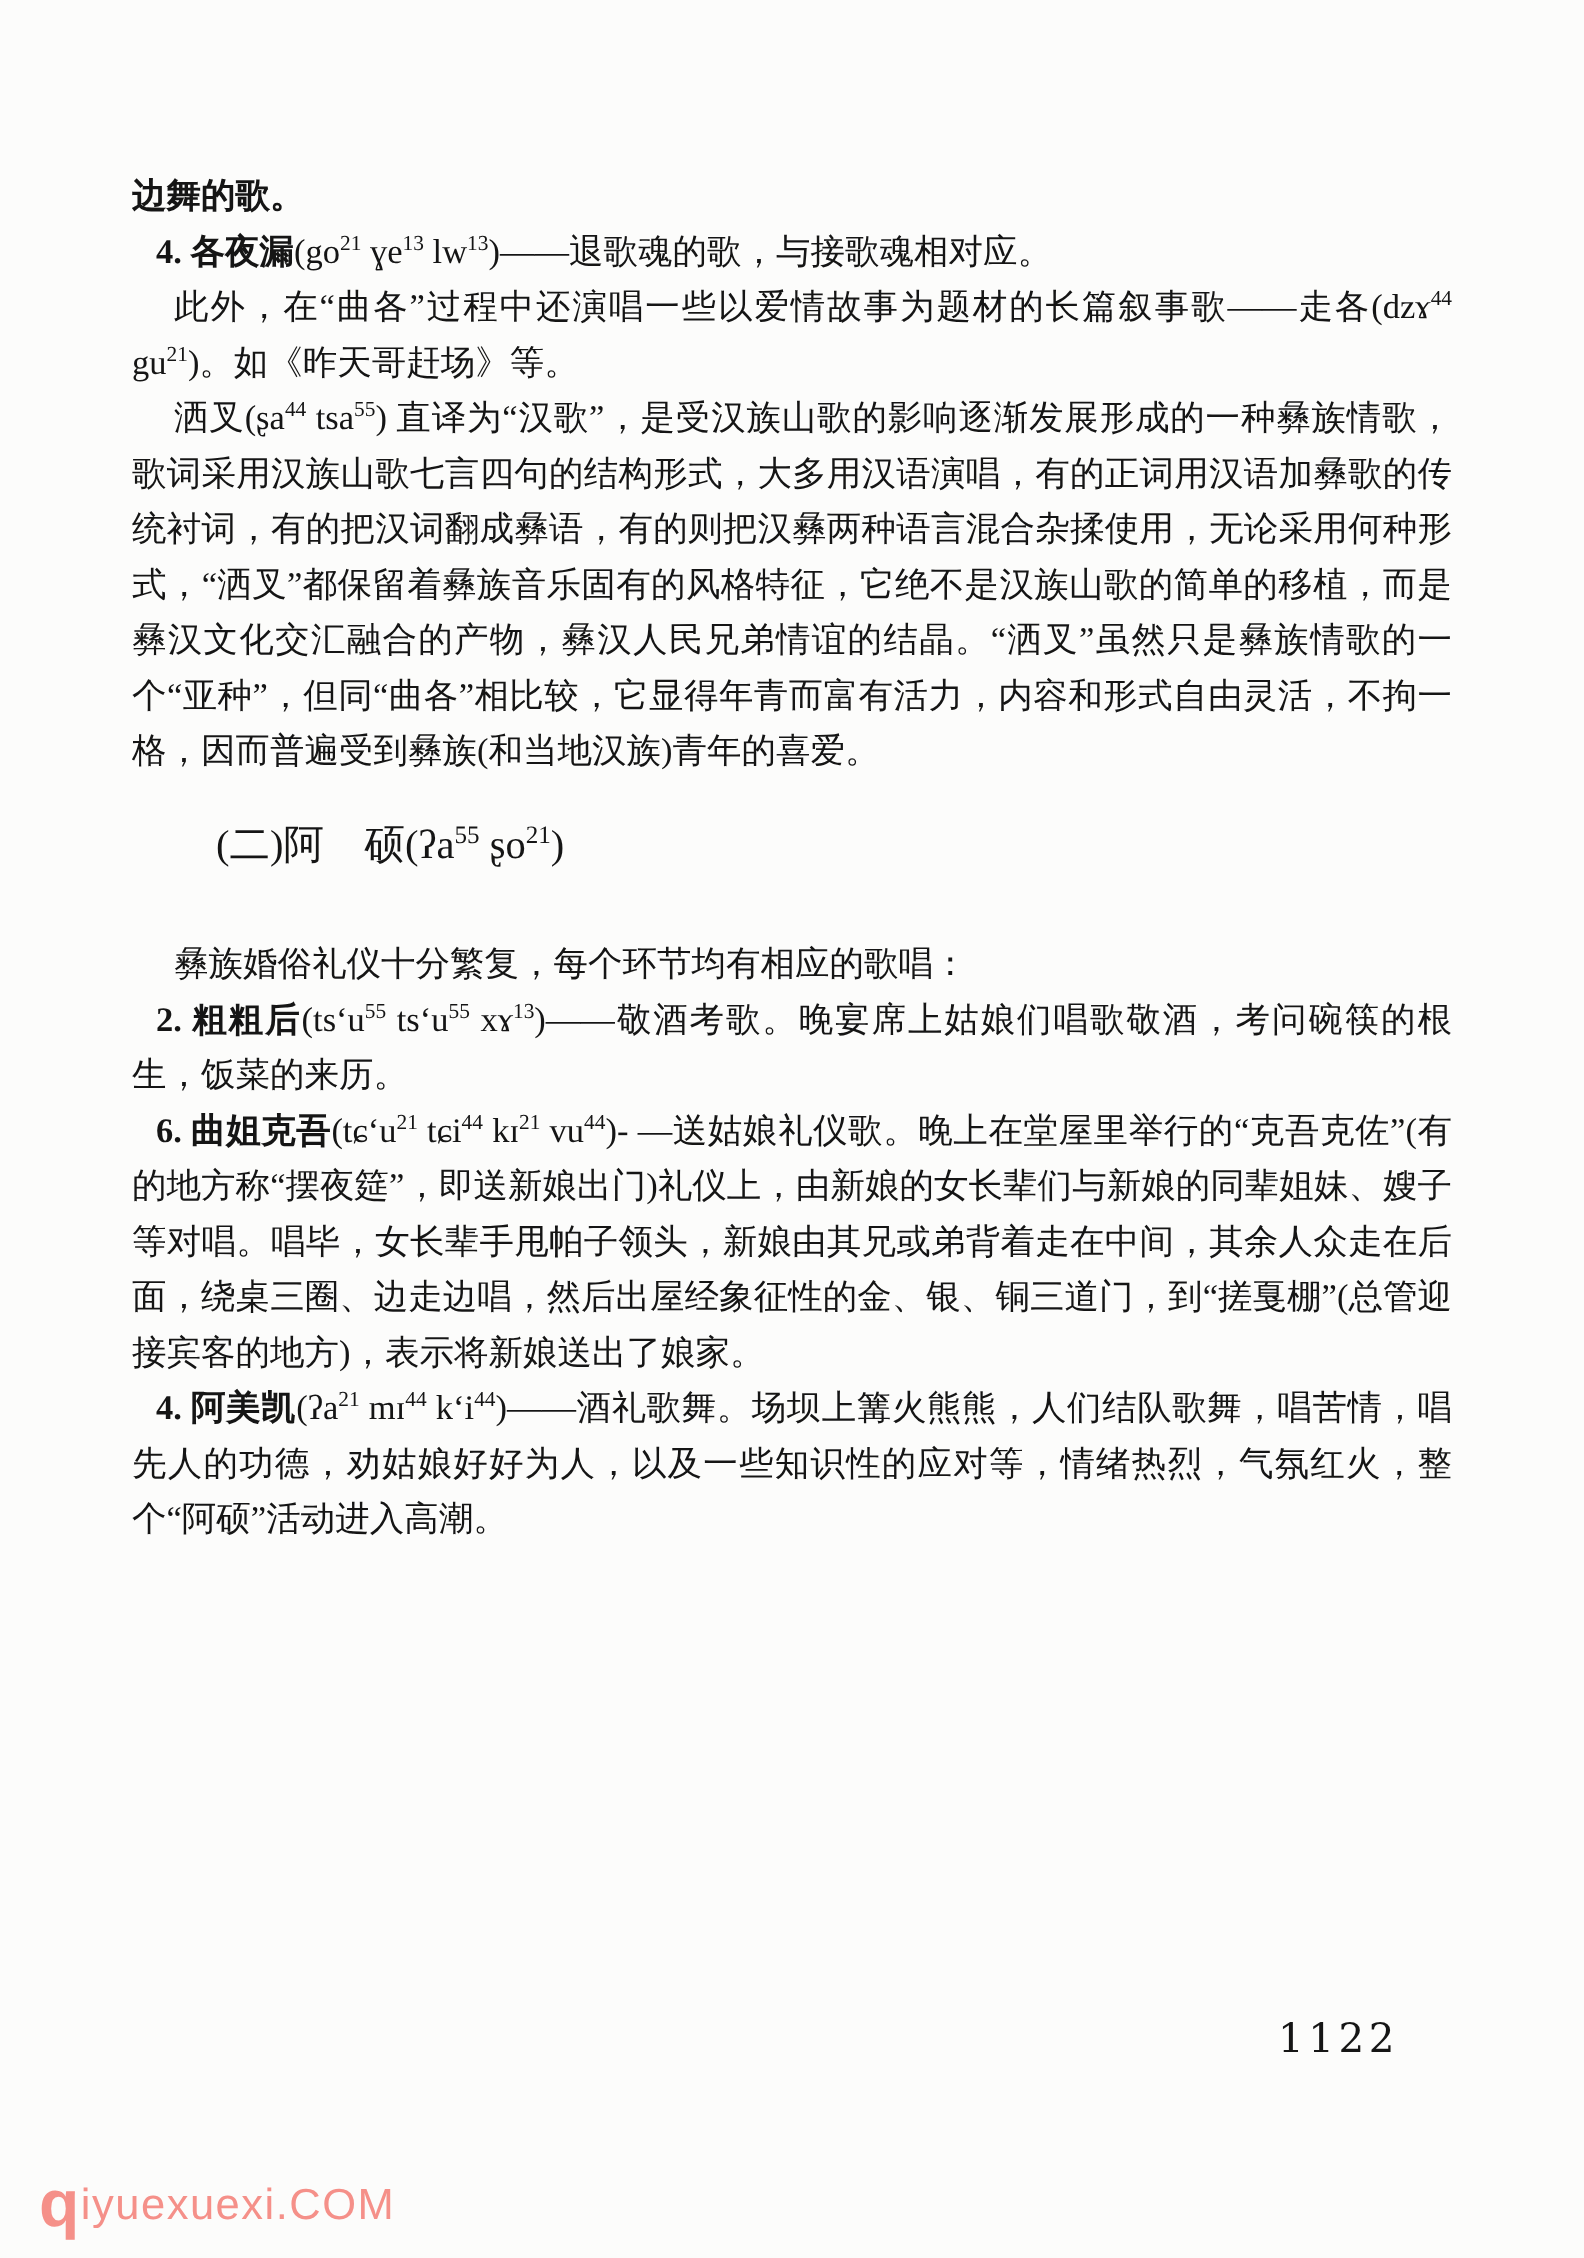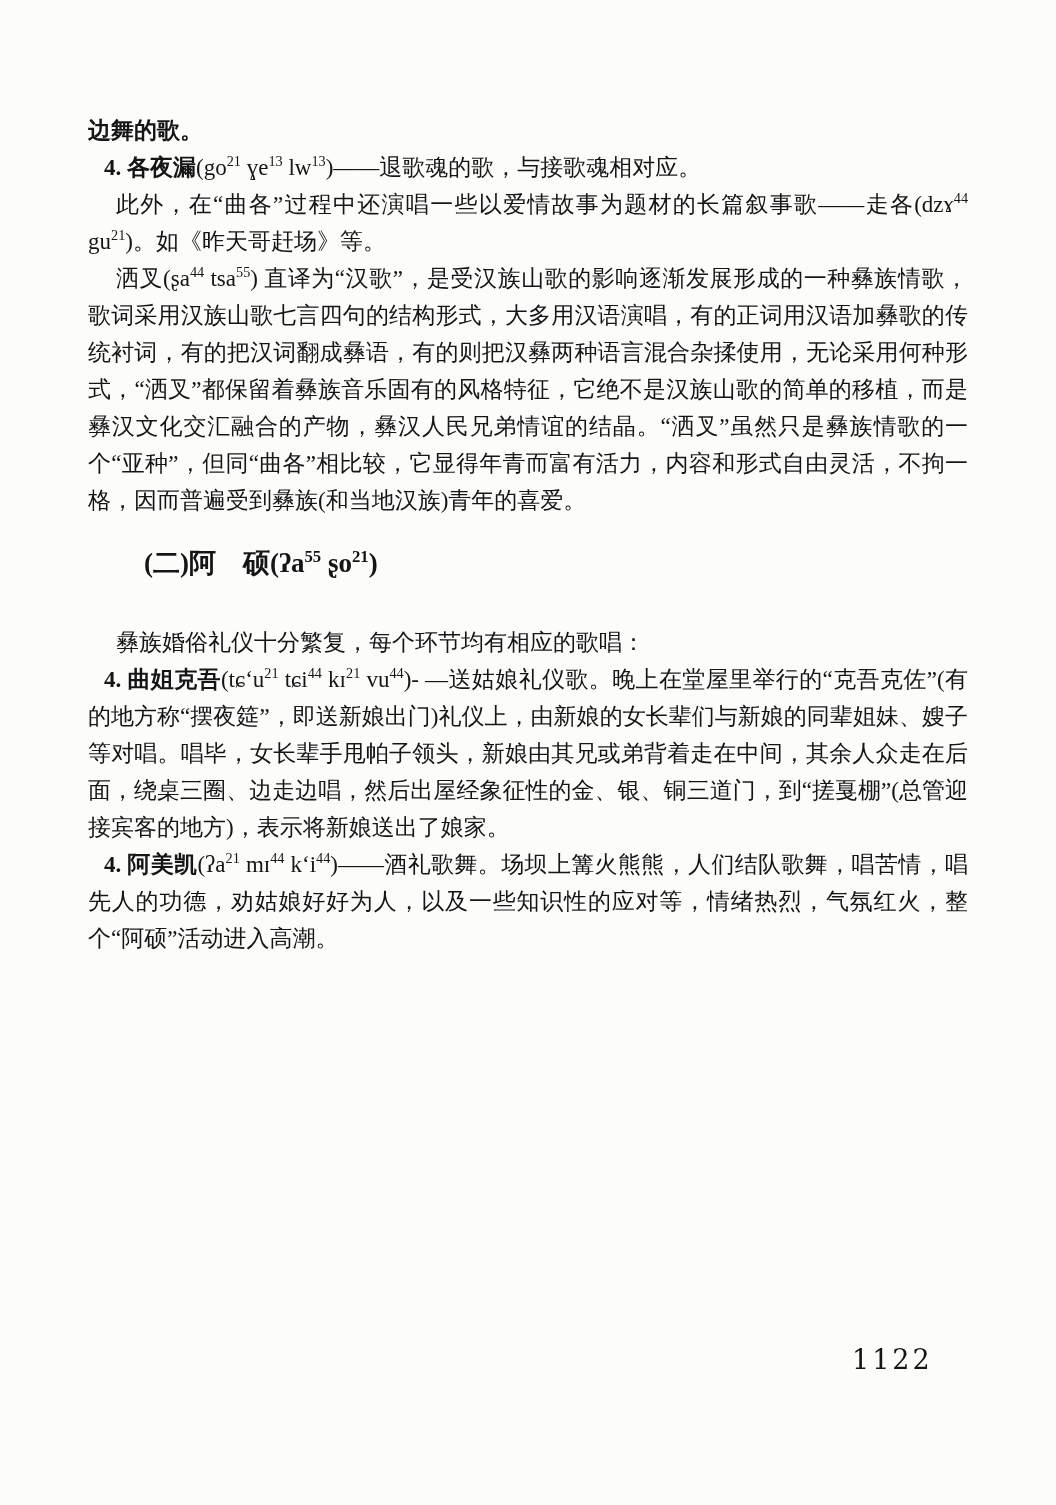--- a/index.html
+++ b/index.html
@@ -24,21 +24,21 @@
   .para.plain  { text-indent: 0; font-weight: bold; }
   .para.indent { text-indent: 28px; }
   .para.num    { text-indent: 16px; }
   .para b { font-weight: bold; }
   sup {
     font-size: 0.62em;
     vertical-align: super;
     line-height: 0;
   }
   .heading {
-    font-weight: bold;
+    font-weight: normal;
     font-size: 27px;
     margin: 26px 0 42px 56px;
     text-indent: 0;
     text-align: left;
   }
   .page-number {
     position: absolute;
     left: 852px; top: 1344px;
     font-size: 27px;
     letter-spacing: 3px;
@@ -63,19 +63,21 @@
 <body>
 
 <div class="page">
   <main class="page-text">
       <p class="para plain">边舞的歌。</p>
       <p class="para num"><b>4. 各夜漏</b>(go<sup>21</sup> ɣe<sup>13</sup> lw<sup>13</sup>)——退歌魂的歌，与接歌魂相对应。</p>
       <p class="para indent">此外，在“曲各”过程中还演唱一些以爱情故事为题材的长篇叙事歌——走各(dzɤ<sup>44</sup> gu<sup>21</sup>)。如《昨天哥赶场》等。</p>
       <p class="para indent">洒叉(ʂa<sup>44</sup> tsa<sup>55</sup>) 直译为“汉歌”，是受汉族山歌的影响逐渐发展形成的一种彝族情歌，歌词采用汉族山歌七言四句的结构形式，大多用汉语演唱，有的正词用汉语加彝歌的传统衬词，有的把汉词翻成彝语，有的则把汉彝两种语言混合杂揉使用，无论采用何种形式，“洒叉”都保留着彝族音乐固有的风格特征，它绝不是汉族山歌的简单的移植，而是彝汉文化交汇融合的产物，彝汉人民兄弟情谊的结晶。“洒叉”虽然只是彝族情歌的一个“亚种”，但同“曲各”相比较，它显得年青而富有活力，内容和形式自由灵活，不拘一格，因而普遍受到彝族(和当地汉族)青年的喜爱。</p>
       <h2 class="heading">(二)阿　硕(ʔa<sup>55</sup> ʂo<sup>21</sup>)</h2>
       <p class="para indent">彝族婚俗礼仪十分繁复，每个环节均有相应的歌唱：</p>
-      <p class="para num"><b>4. 曲姐克吾</b>(tɕ‘u<sup>21</sup> tɕi<sup>44</sup> kɪ<sup>21</sup> vu<sup>44</sup>)- —送姑娘礼仪歌。晚上在堂屋里举行的“克吾克佐”(有的地方称“摆夜筵”，即送新娘出门)礼仪上，由新娘的女长辈们与新娘的同辈姐妹、嫂子等对唱。唱毕，女长辈手甩帕子领头，新娘由其兄或弟背着走在中间，其余人众走在后面，绕桌三圈、边走边唱，然后出屋经象征性的金、银、铜三道门，到“搓戛棚”(总管迎接宾客的地方)，表示将新娘送出了娘家。</p>
+      <p class="para num"><b>2. 粗粗后</b>(ts‘u<sup>55</sup> ts‘u<sup>55</sup> xɤ<sup>13</sup>)——敬酒考歌。晚宴席上姑娘们唱歌敬酒，考问碗筷的根生，饭菜的来历。</p>
+      <p class="para num"><b>6. 曲姐克吾</b>(tɕ‘u<sup>21</sup> tɕi<sup>44</sup> kɪ<sup>21</sup> vu<sup>44</sup>)- —送姑娘礼仪歌。晚上在堂屋里举行的“克吾克佐”(有的地方称“摆夜筵”，即送新娘出门)礼仪上，由新娘的女长辈们与新娘的同辈姐妹、嫂子等对唱。唱毕，女长辈手甩帕子领头，新娘由其兄或弟背着走在中间，其余人众走在后面，绕桌三圈、边走边唱，然后出屋经象征性的金、银、铜三道门，到“搓戛棚”(总管迎接宾客的地方)，表示将新娘送出了娘家。</p>
       <p class="para num"><b>4. 阿美凯</b>(ʔa<sup>21</sup> mɪ<sup>44</sup> k‘i<sup>44</sup>)——酒礼歌舞。场坝上篝火熊熊，人们结队歌舞，唱苦情，唱先人的功德，劝姑娘好好为人，以及一些知识性的应对等，情绪热烈，气氛红火，整个“阿硕”活动进入高潮。</p>
     </main>
 
   <div class="page-number">1122</div>
 
+  <div class="watermark" style="color: rgb(245, 144, 137);"><span class="wm-q">q</span><span>iyuexuexi</span><span>.COM</span></div>
 </div>
 
 </body></html>

